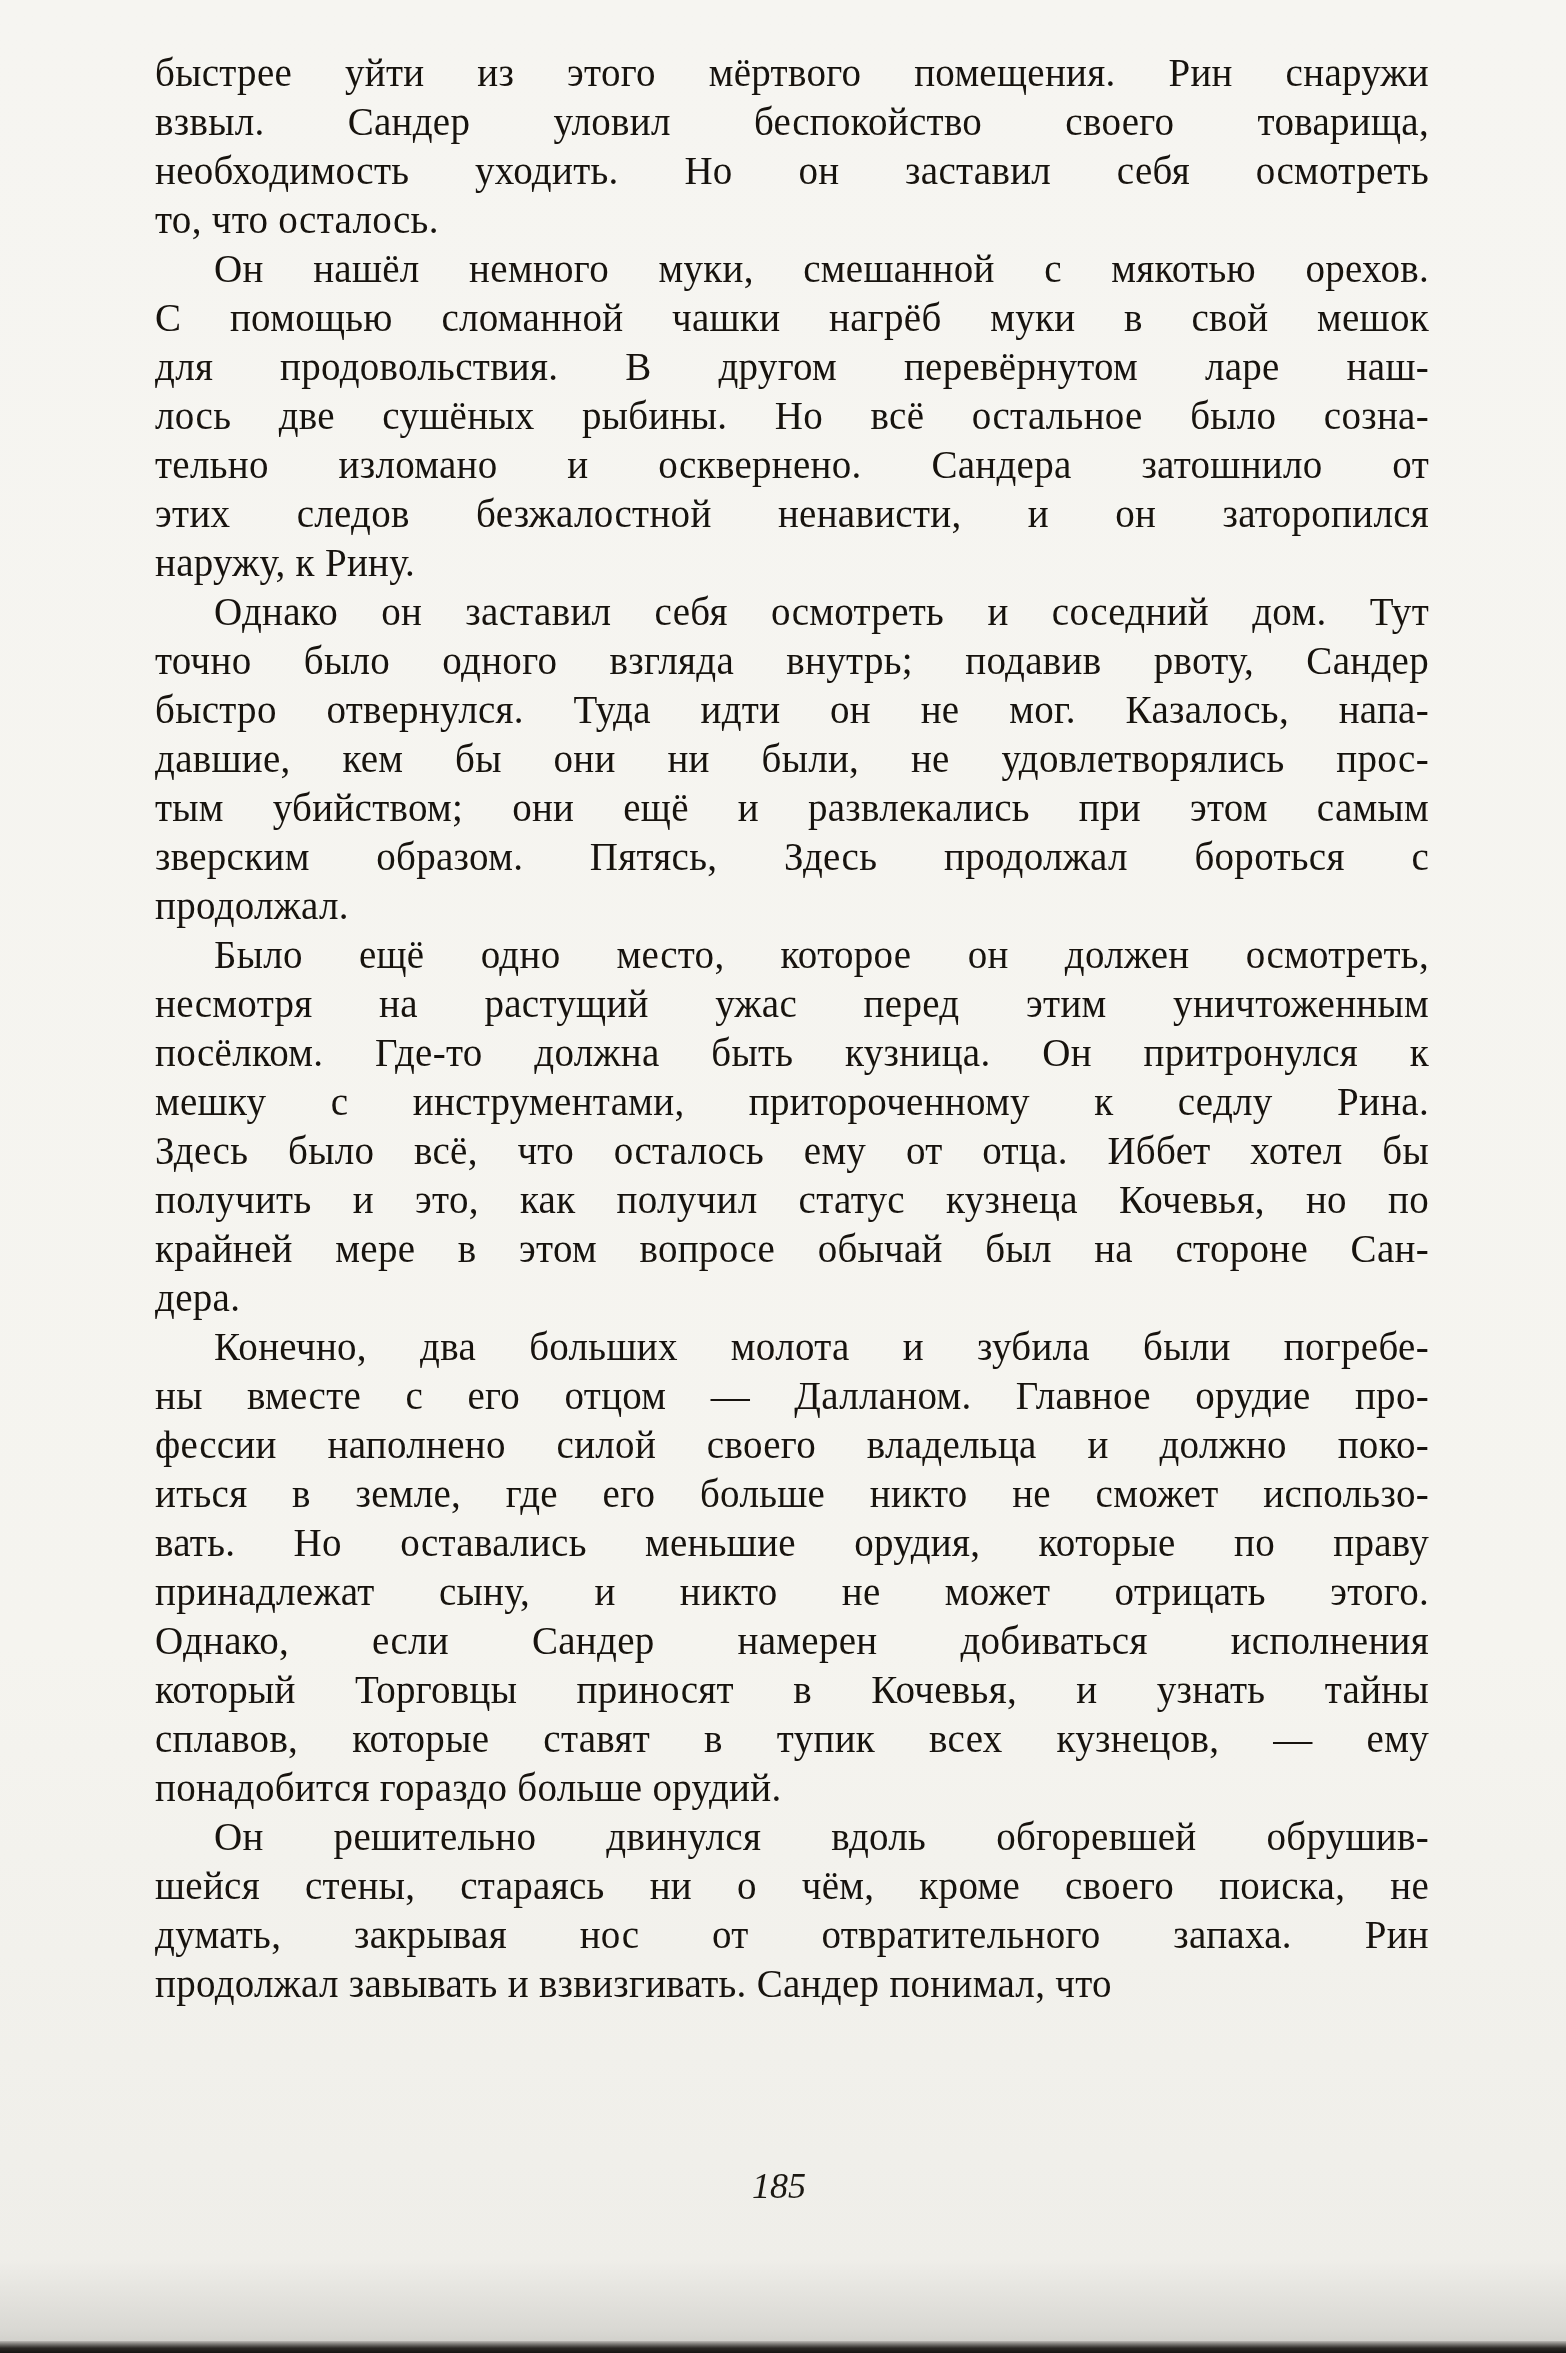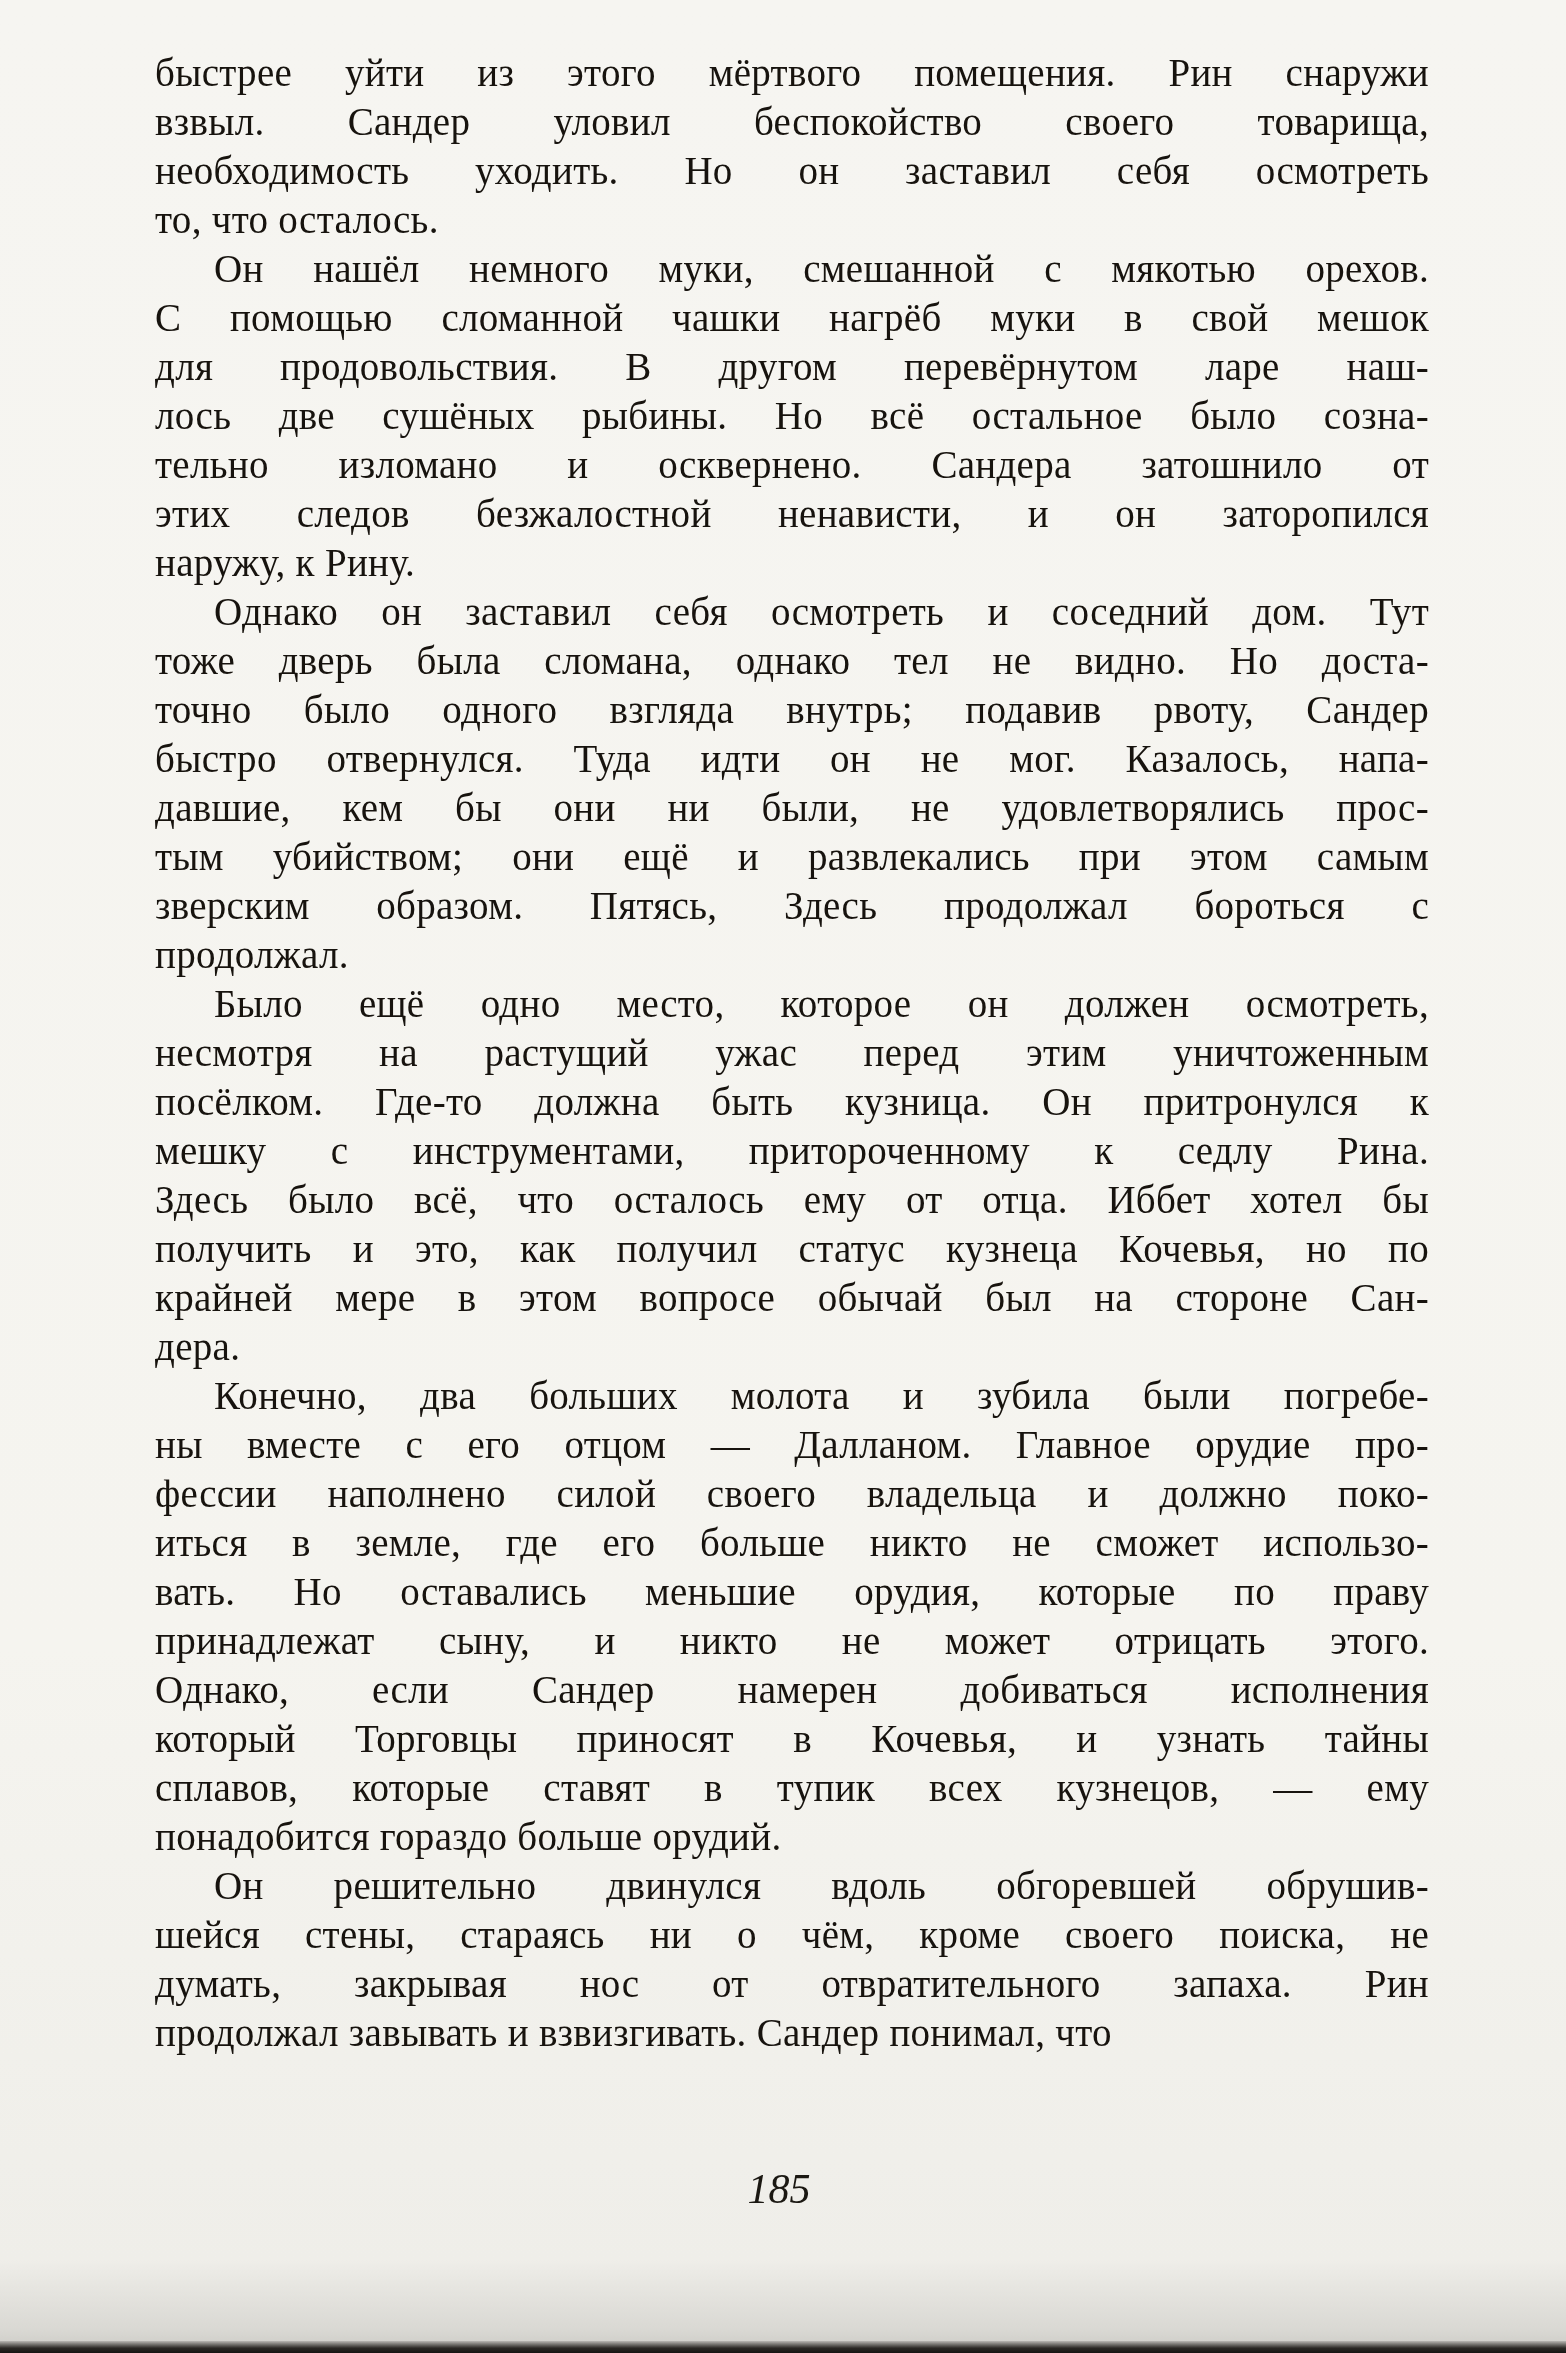--- a/index.html
+++ b/index.html
@@ -45,21 +45,21 @@
   .paragraph.indent .line.first {
     text-indent: 59px;
   }
   .page-number {
     position: absolute;
     left: 142px;
     width: 1274px;
     top: 2165px;
     text-align: center;
     font-style: italic;
-    font-size: 42px;
+    font-size: 36px;
     color: #1b1812;
   }
   .scan-edge-bottom {
     position: absolute;
     left: 0;
     bottom: 0;
     width: 100%;
     height: 13px;
     background: linear-gradient(180deg, rgba(40,38,34,0.15) 0%, #2a2824 55%, #121110 100%);
   }
@@ -79,21 +79,20 @@
         <div class="line first">Он нашёл немного муки, смешанной с мякотью орехов.</div>
         <div class="line">С помощью сломанной чашки нагрёб муки в свой мешок</div>
         <div class="line">для продовольствия. В другом перевёрнутом ларе наш-</div>
         <div class="line">лось две сушёных рыбины. Но всё остальное было созна-</div>
         <div class="line">тельно изломано и осквернено. Сандера затошнило от</div>
         <div class="line">этих следов безжалостной ненависти, и он заторопился</div>
         <div class="line last">наружу, к Рину.</div>
       </div>
       <div class="paragraph indent">
         <div class="line first">Однако он заставил себя осмотреть и соседний дом. Тут</div>
-        <div class="line">тоже дверь была сломана, однако тел не видно. Но доста-</div>
         <div class="line">точно было одного взгляда внутрь; подавив рвоту, Сандер</div>
         <div class="line">быстро отвернулся. Туда идти он не мог. Казалось, напа-</div>
         <div class="line">давшие, кем бы они ни были, не удовлетворялись прос-</div>
         <div class="line">тым убийством; они ещё и развлекались при этом самым</div>
         <div class="line">зверским образом. Пятясь, Здесь продолжал бороться с</div>
         <div class="line last">продолжал.</div>
       </div>
       <div class="paragraph indent">
         <div class="line first">Было ещё одно место, которое он должен осмотреть,</div>
         <div class="line">несмотря на растущий ужас перед этим уничтоженным</div>

